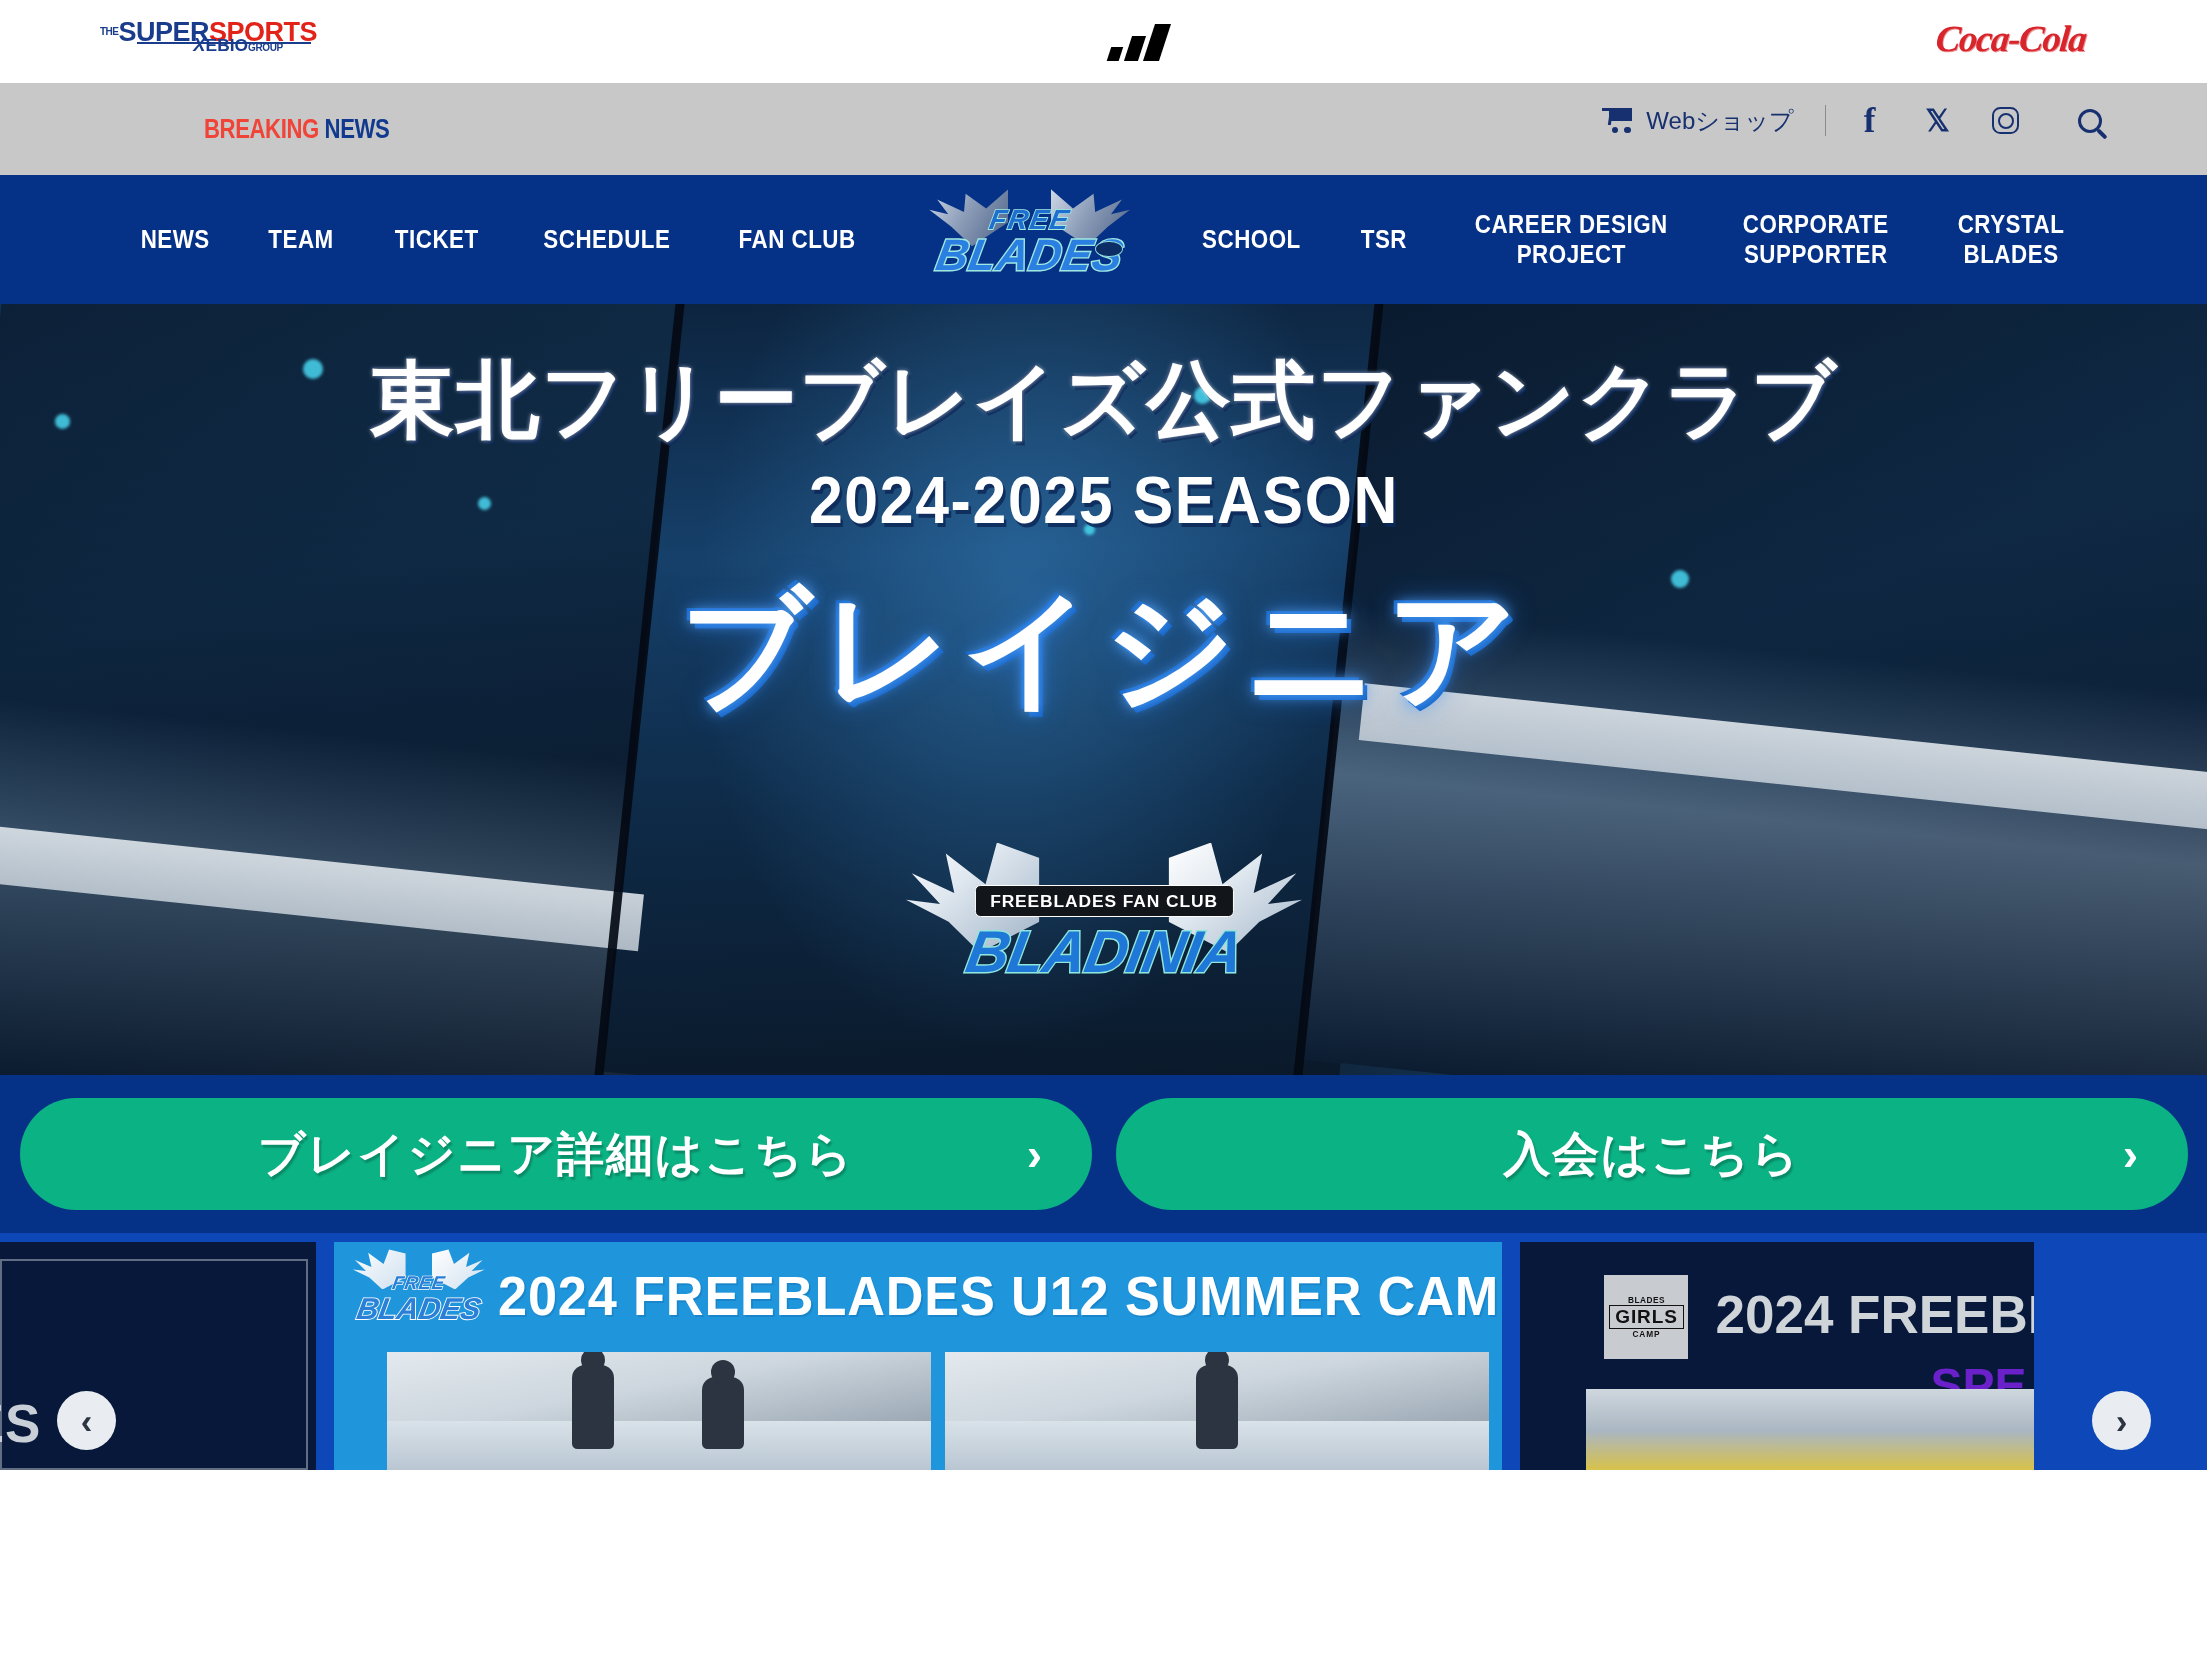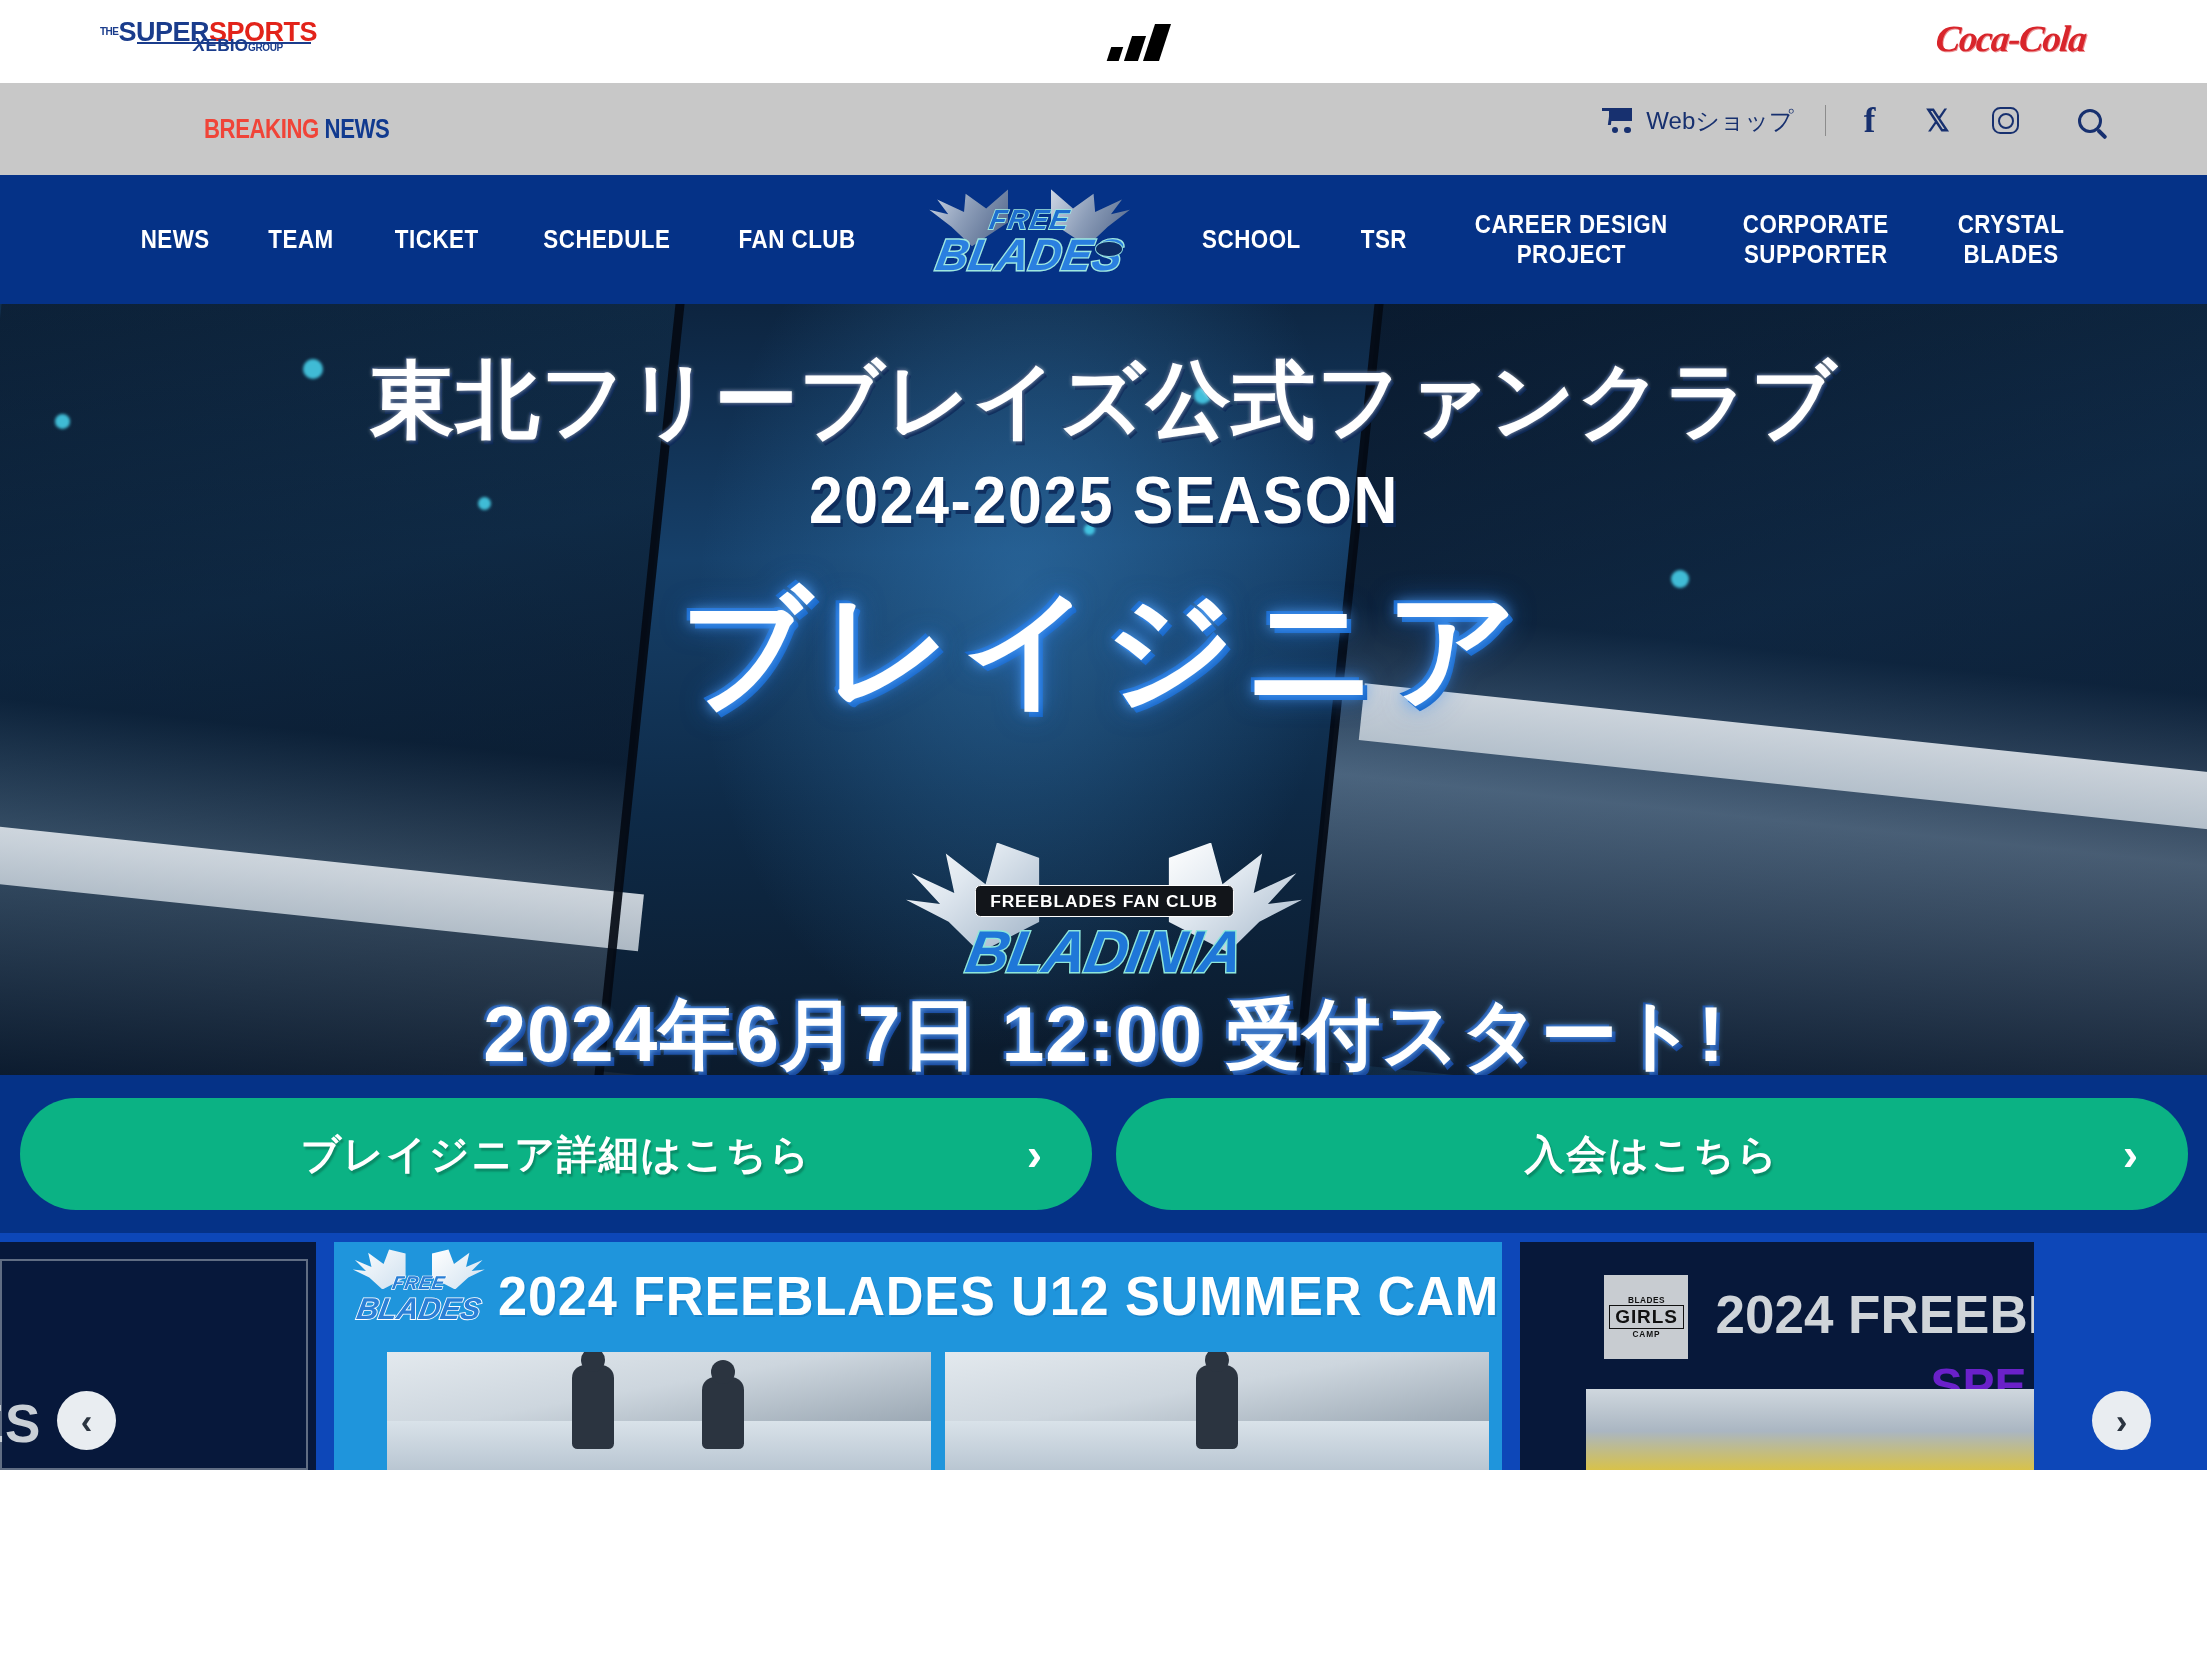--- a/index.html
+++ b/index.html
@@ -281,21 +281,21 @@
   .cta {
     flex: 1 1 0;
     height: 112px;
     background: #0bb284;
     border-radius: 56px;
     position: relative;
     display: flex; align-items: center; justify-content: center;
     cursor: pointer;
   }
   .cta-label {
-    color: #fff; font-size: 40px; font-weight: bold;
+    color: #fff; font-size: 47px; font-weight: bold;
     letter-spacing: 1.8px;
     text-shadow: 1.8px 2.8px 1.8px rgba(0,0,0,.22);
     font-family: "Liberation Sans","DejaVu Sans",sans-serif;
   }
   .cta-arrow {
     position:absolute; right: 50px; top: 50%; transform: translateY(-50%);
     color:#fff; font-size: 46px; font-weight: bold; line-height:1;
     font-family: "Liberation Sans", sans-serif;
   }
 
@@ -489,21 +489,20 @@
       <div class="hero-l2">2024-2025 SEASON</div>
       <div class="hero-l3">ブレイジニア</div>
 
       <div class="bladinia">
         <span class="bl-wing bl-wingL"></span>
         <span class="bl-wing bl-wingR"></span>
         <span class="bl-pill">FREEBLADES FAN CLUB</span>
         <span class="bl-word">BLADINIA</span>
       </div>
 
-      <div class="hero-l4">2024年6月7日 12:00 受付スタート!</div>
     </div>
   </section>
 
   <div class="cta-wrap">
     <a class="cta">
       <span class="cta-label">ブレイジニア詳細はこちら</span>
       <span class="cta-arrow">›</span>
     </a>
     <a class="cta">
       <span class="cta-label">入会はこちら</span>

